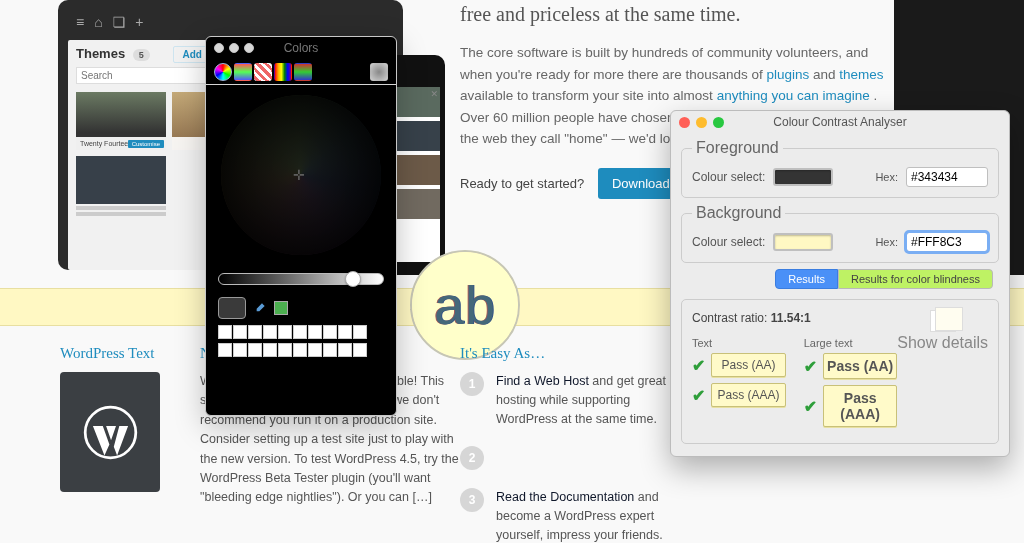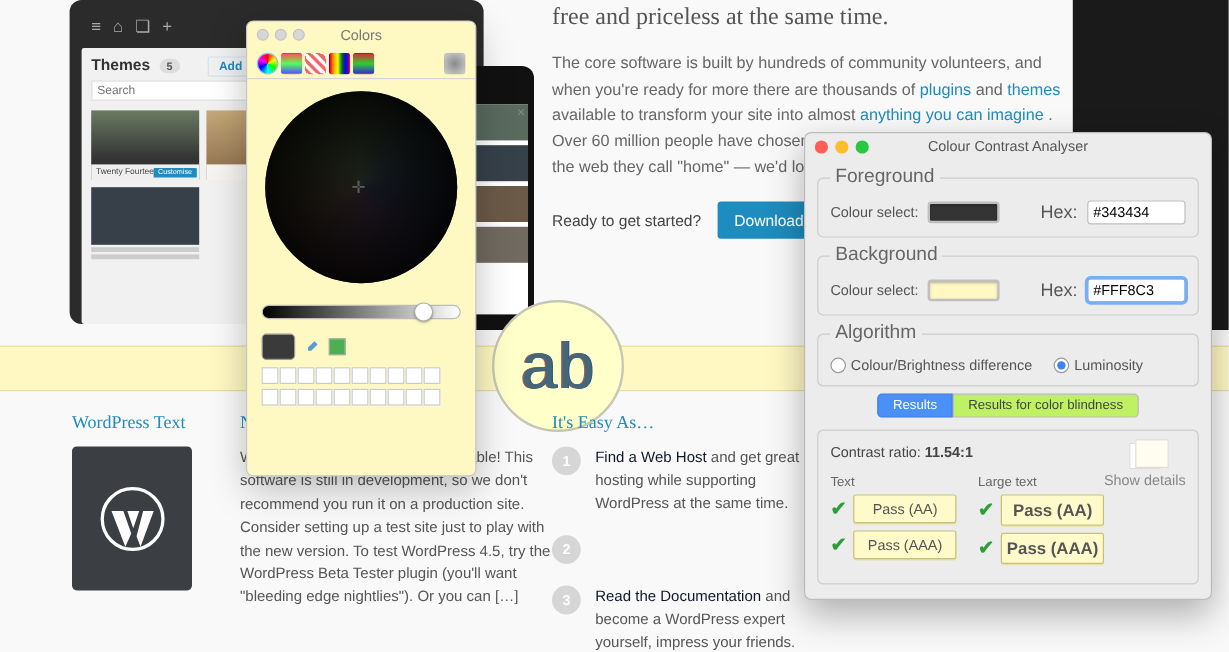--- a/index.html
+++ b/index.html
@@ -47,21 +47,21 @@
   .tee{width:100px;height:120px;background:#3b3f43;border-radius:4px;display:flex;align-items:center;justify-content:center;margin-top:4px}
   .tee svg{width:55px;height:55px}
   .news{width:260px}
   .news p{font-size:12.5px;line-height:1.55;color:#555}
   .easy{position:absolute;left:460px;top:345px;width:220px}
   .step{display:flex;gap:12px;margin-bottom:18px}
   .badge{width:24px;height:24px;min-width:24px;border-radius:12px;background:#d6d6d6;color:#fff;display:flex;align-items:center;justify-content:center;font-size:12px;font-weight:600}
   .step .body{font-size:12.5px;color:#555;line-height:1.5}
   .step .body a{color:#0f172a}
   
-  .picker{position:absolute;left:205px;top:17px;width:192px;height:380px;background:#fef9c3;border:1px solid #c8c8c8;border-radius:6px;box-shadow:0 10px 30px rgba(0,0,0,.25)}
+  .picker{position:absolute;left:205px;top:36px;width:192px;height:380px;background:#000000;border:1px solid #c8c8c8;border-radius:6px;box-shadow:0 10px 30px rgba(0,0,0,.25)}
   .picker .titlebar{height:22px;display:flex;align-items:center;padding:0 8px;gap:6px;font-size:12px;color:#777;justify-content:center;position:relative}
   .picker .dots{position:absolute;left:8px;display:flex;gap:5px}
   .picker .dots span{width:10px;height:10px;border-radius:5px;background:#d7d7d7;border:1px solid #c3c3c3;display:inline-block}
   .picker .toolbar{height:26px;display:flex;align-items:center;justify-content:space-between;padding:0 8px;border-bottom:1px solid #d5d5d5}
   .picker .toolbar .grp{display:flex;gap:2px}
   .picker .ticon{width:18px;height:18px;border:1px solid transparent;border-radius:3px}
   .picker .ticon.sel{border-color:#9cb8e0;background:#e6eef8}
   .wheel-wrap{padding:10px;display:flex;justify-content:center}
   .wheel{width:160px;height:160px;border-radius:80px;background:conic-gradient(#2a3a20,#1a2a2e,#121a2e,#24162a,#2e1a1e,#322816,#2a3218,#2a3a20);position:relative;filter:brightness(.55)}
   .wheel::after{content:"";position:absolute;inset:0;border-radius:80px;background:radial-gradient(circle,rgba(80,80,80,.3) 0%,rgba(0,0,0,.85) 80%)}
@@ -76,32 +76,32 @@
   
   .cca{position:absolute;left:670px;top:110px;width:340px;background:#ececec;border:1px solid #bcbcbc;border-radius:6px;box-shadow:0 12px 30px rgba(0,0,0,.3)}
   .cca .titlebar{height:22px;display:flex;align-items:center;justify-content:center;font-size:12px;color:#555;position:relative}
   .traffic{position:absolute;left:8px;display:flex;gap:6px}
   .traffic span{width:11px;height:11px;border-radius:6px;display:inline-block}
   .tr{background:#ff5f57}.ty{background:#febc2e}.tg{background:#28c840}
   .cca fieldset{border:1px solid #ccc;border-radius:5px;margin:6px 10px;padding:10px;font-size:12px;color:#555}
   .cca legend{padding:0 4px;color:#666;font-size:16px}
   .row{display:flex;align-items:center;gap:8px}
   .well{width:60px;height:18px;border-radius:3px;border:2px solid #bfbfbf;box-shadow:inset 0 1px 2px rgba(0,0,0,.25)}
-  .hexlab{margin-left:auto;font-size:15px}
+  .hexlab{margin-left:auto;font-size:11px}
   .hexinp{width:82px;height:20px;border:1px solid #bfbfbf;border-radius:3px;font-size:12px;padding:0 4px;background:#fff}
   .hexinp.active{outline:3px solid #7aaef3;outline-offset:-1px}
   .radio{width:13px;height:13px;border-radius:7px;border:1px solid #999;display:inline-block;position:relative;background:#fff}
   .radio.on::after{content:"";position:absolute;inset:2px;border-radius:5px;background:#3b82f6}
-  .segtab{display:flex;justify-content:center;margin:6px 16px 10px}
+  .segtab{display:flex;justify-content:flex-end;margin:6px 16px 10px}
   .segtab span{font-size:11px;padding:3px 12px;border:1px solid #b9b9b9;background:#bef264}
   .segtab span:first-child{border-radius:4px 0 0 4px;background:#4a90f7;color:#fff;border-color:#3a7de0}
   .segtab span:last-child{border-radius:0 4px 4px 0}
   .resbox{border:1px solid #ccc;border-radius:5px;padding:10px;margin:0 10px 12px}
   .ratio{font-size:12px;color:#444}
-  .showd{float:right;text-align:left;font-size:12px;color:#888}
+  .showd{float:right;text-align:left;font-size:16px;color:#888}
   .pages{width:26px;height:22px;border:1px solid #ddd;background:#fff;margin:0 auto 2px;position:relative}
   .pages::after{content:"";position:absolute;left:4px;top:-4px;width:26px;height:22px;border:1px solid #ddd;background:#fffdf0}
   .pgrid{display:flex;gap:18px;margin-top:12px}
   .pcol{flex:1}
   .pcol h6{font-size:11px;font-weight:normal;color:#666;margin-bottom:4px}
   .pass{display:flex;align-items:center;gap:6px;margin-bottom:6px}
   .chk{color:#2e9e3a;font-size:16px;font-weight:bold}
   .pbtn{flex:1;text-align:center;padding:4px 0;border:1px solid #c8c079;background:#fffac9;border-radius:2px;font-size:12px;color:#555;box-shadow:0 1px 0 #e8e0a0}
   .pbtn.lg{font-weight:bold;font-size:14px}
 </style>
@@ -293,33 +293,20 @@
   <fieldset>
     <legend>Background</legend>
     <div class="row">
       <span>Colour select:</span>
       <div class="well" style="background:#FFF8C3"></div>
       <span class="hexlab">Hex:</span>
       <input class="hexinp active" value="#FFF8C3" style="">
     </div>
   </fieldset>
 
-  <fieldset>
-    <legend>Algorithm</legend>
-    <div class="row" style="gap:18px">
-      <label style="display:flex;align-items:center;gap:4px">
-        <span class="radio"></span>
-        <span>Colour/Brightness difference</span>
-      </label>
-      <label style="display:flex;align-items:center;gap:4px">
-        <span class="radio on"></span>
-        <span>Luminosity</span>
-      </label>
-    </div>
-  </fieldset>
 
   <div class="segtab">
     <span>Results</span>
     <span>Results for color blindness</span>
   </div>
 
   <div class="resbox">
     <div>
       <span class="ratio">
         <span>Contrast ratio:</span>

